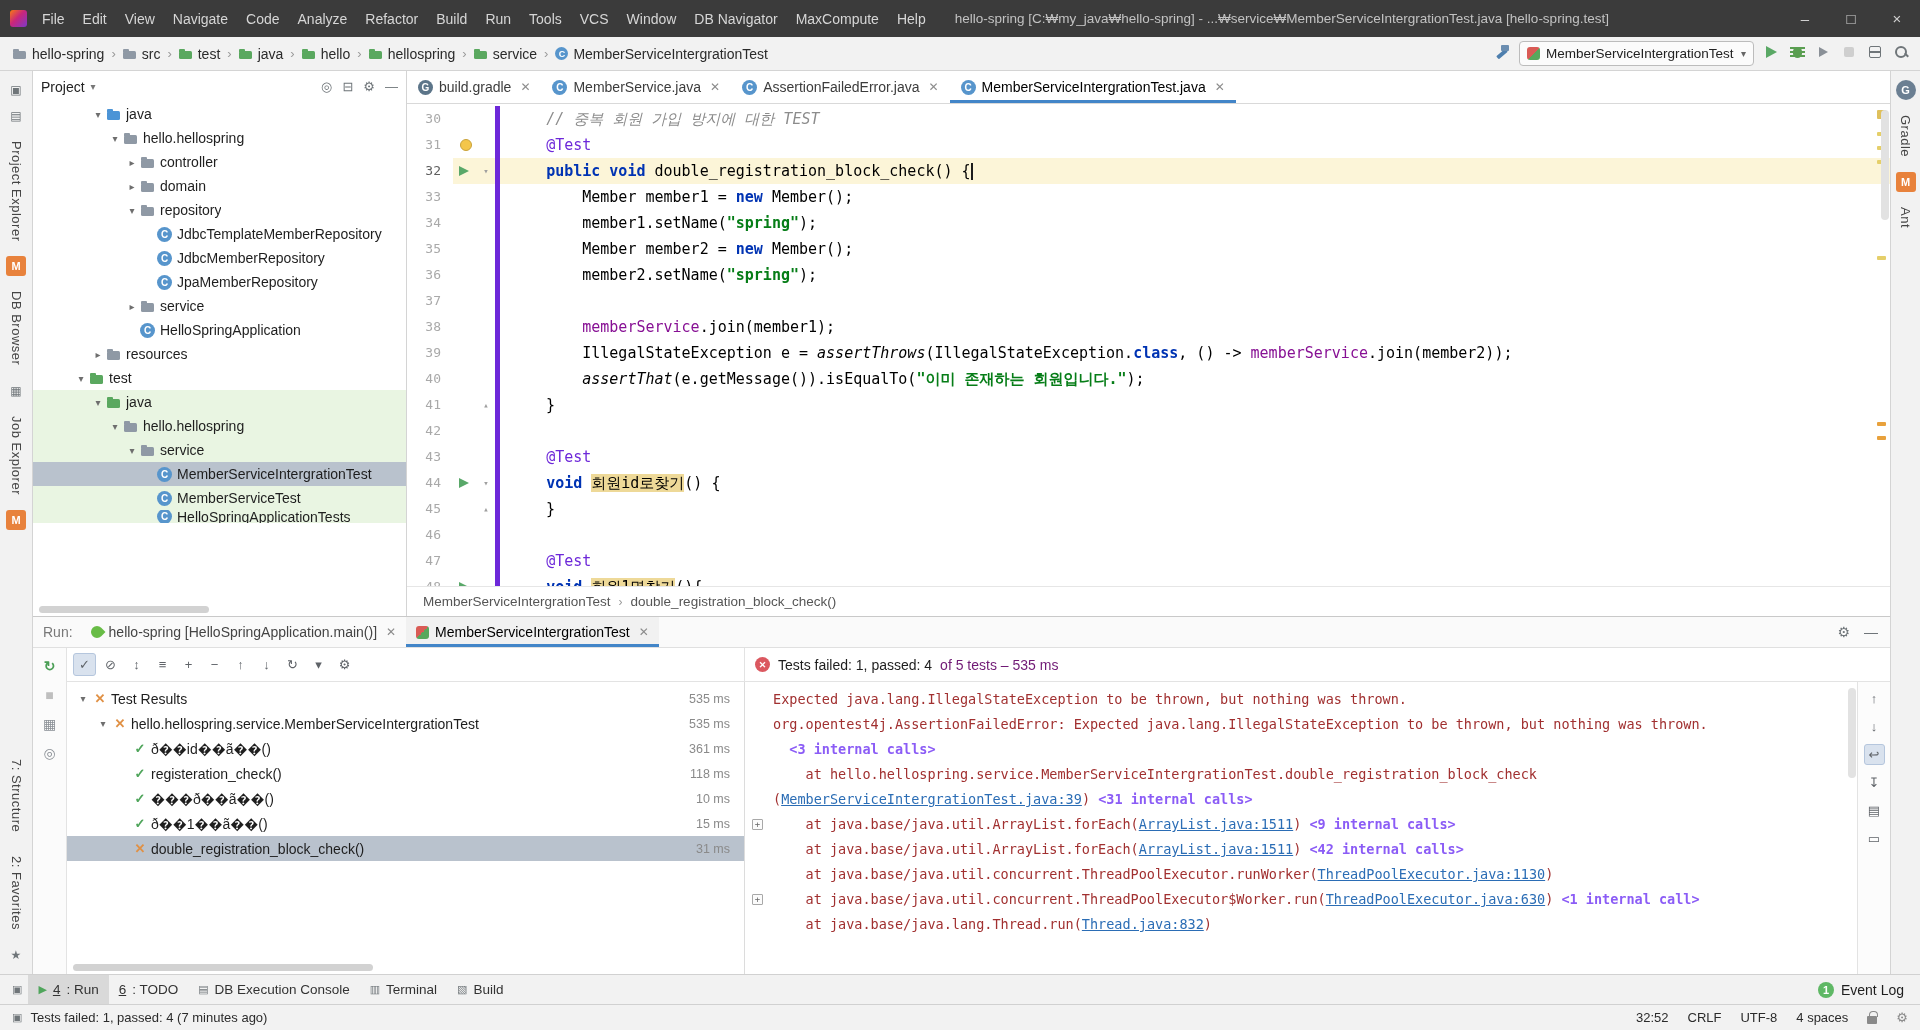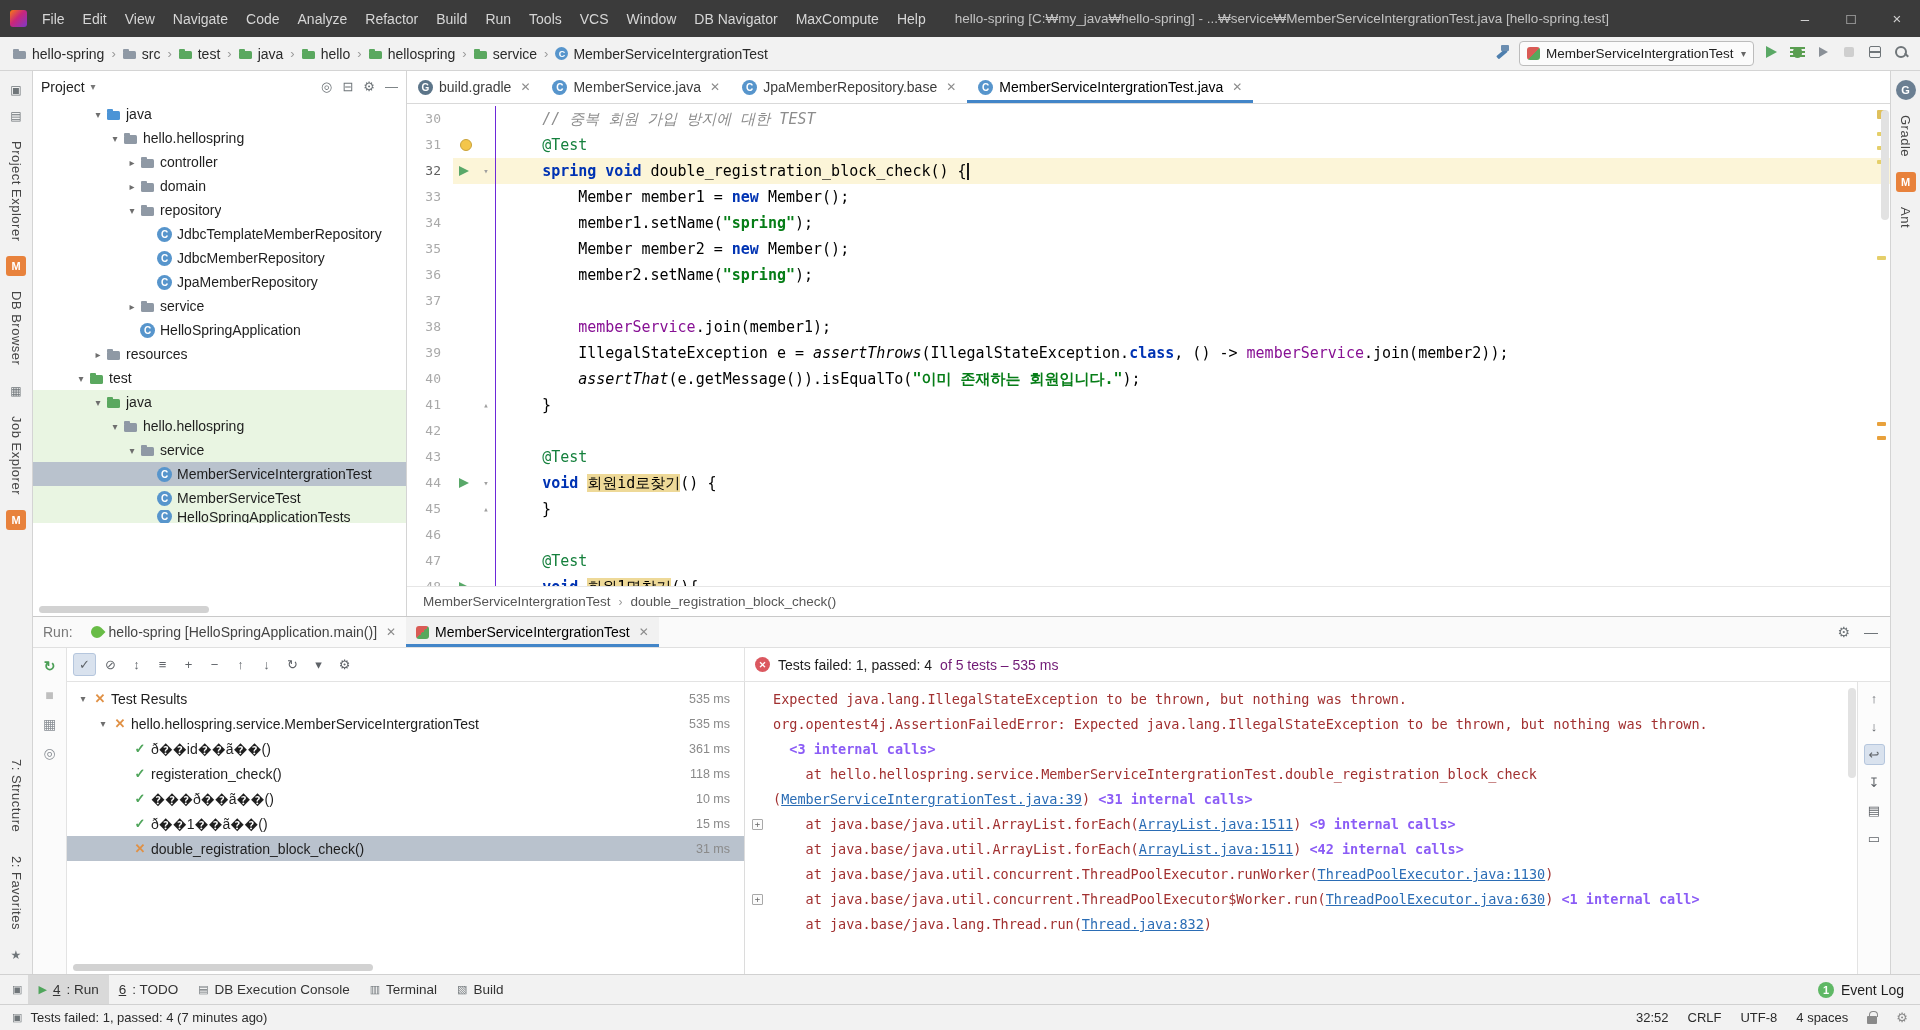--- a/index.html
+++ b/index.html
@@ -84,26 +84,26 @@
   .etab.active{box-shadow:inset 0 -3px 0 #4285c8;color:#000}
   .eclose{color:#8b8b8b;font-size:12px;margin-left:3px}
   .editor{flex:1;position:relative;overflow:hidden;padding-top:2px}
   .eline{display:flex;height:26px;line-height:26px;font-family:"DejaVu Sans Mono",monospace;font-size:15px}
   .lnum{width:46px;text-align:right;padding-right:12px;color:#a9a9a9;font-size:13px;flex:none}
   .eline.cur .lnum{color:#5f5f5f}
   .gico{width:24px;flex:none;position:relative}
   .grun::after{content:'';position:absolute;left:6px;top:8px;border-left:10px solid #59a869;border-top:5px solid transparent;border-bottom:5px solid transparent}
   .gbulb::after{content:'';position:absolute;left:7px;top:7px;width:10px;height:10px;border-radius:50%;background:#f4c64b;border:1px solid #c9a23a}
   .fcol{width:18px;flex:none;color:#9f9f9f;font-size:9px;text-align:center}
-  .code{white-space:pre;flex:1;color:#000;border-left:1px solid #6d28d9;padding-left:10px;overflow:hidden}
+  .code{white-space:pre;flex:1;color:#000;border-left:5px solid #6d28d9;padding-left:10px;overflow:hidden}
   .eline.cur .gico,.eline.cur .fcol,.eline.cur .code{background:#fcf5d8}
   .tk-kw{color:#0033b3;font-weight:bold}
   .tk-cmt{color:#8c8c8c;font-style:italic}
   .tk-str{color:#067d17;font-weight:bold}
-  .tk-ann{color:#15803d}
+  .tk-ann{color:#6d28d9}
   .tk-fld{color:#871094}
   .tk-it{font-style:italic}
   .tk-hl{background:#eed998}
   .caret{display:inline-block;width:2px;height:17px;background:#1c1c1c;vertical-align:text-bottom}
   .stripe{position:absolute;right:2px;top:0;width:12px;height:100%}
   .smark{position:absolute;left:1px;width:9px;border-radius:1px}
   .vthumb{position:absolute;right:1px;top:6px;width:8px;height:110px;background:#e2e2e2;border-radius:4px}
   .ebc{height:30px;border-top:1px solid #e6e6e6;display:flex;align-items:center;padding-left:16px;font-size:13.5px;color:#555;gap:8px;background:#fff;flex:none}
   .ebc .bc-sep{font-size:12px}
 
@@ -388,21 +388,21 @@
                 <span>build.gradle</span>
                 <span class="eclose">✕</span>
               </div>
               <div class="etab">
                 <span class="pico round" data-l="C"></span>
                 <span>MemberService.java</span>
                 <span class="eclose">✕</span>
               </div>
               <div class="etab">
                 <span class="pico round" data-l="C"></span>
-                <span>JpaMemberRepository.base</span>
+                <span>AssertionFailedError.java</span>
                 <span class="eclose">✕</span>
               </div>
               <div class="etab active">
                 <span class="pico round" data-l="C"></span>
                 <span>MemberServiceIntergrationTest.java</span>
                 <span class="eclose">✕</span>
               </div>
             </div>
           <div class="editor" id="editor">
             <div id="editor-lines">
@@ -415,21 +415,21 @@
                 <div class="eline">
                   <span class="lnum">31</span>
                   <span class="gico gbulb"></span>
                   <span class="fcol"></span>
                   <span class="code"><span>    </span><span class="tk-ann">@Test</span></span>
                 </div>
                 <div class="eline cur">
                   <span class="lnum">32</span>
                   <span class="gico grun"></span>
                   <span class="fcol">▾</span>
-                  <span class="code"><span>    </span><span class="tk-kw">spring</span><span> </span><span class="tk-kw">void</span><span> double_registration_block_check() {</span><span class="caret"></span></span>
+                  <span class="code"><span>    </span><span class="tk-kw">public</span><span> </span><span class="tk-kw">void</span><span> double_registration_block_check() {</span><span class="caret"></span></span>
                 </div>
                 <div class="eline">
                   <span class="lnum">33</span>
                   <span class="gico"></span>
                   <span class="fcol"></span>
                   <span class="code"><span>        Member member1 = </span><span class="tk-kw">new</span><span> Member();</span></span>
                 </div>
                 <div class="eline">
                   <span class="lnum">34</span>
                   <span class="gico"></span>

